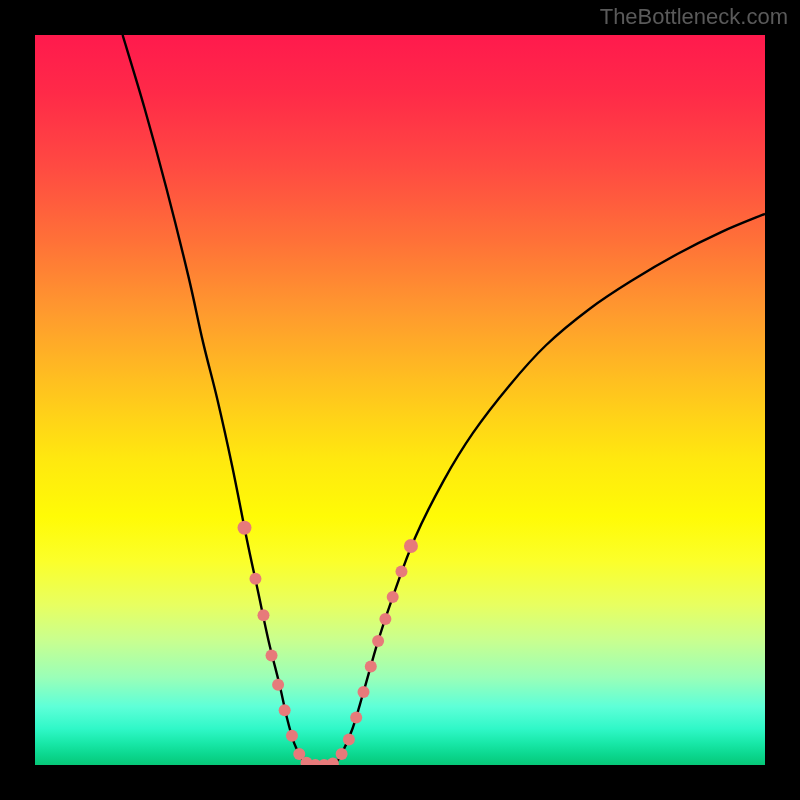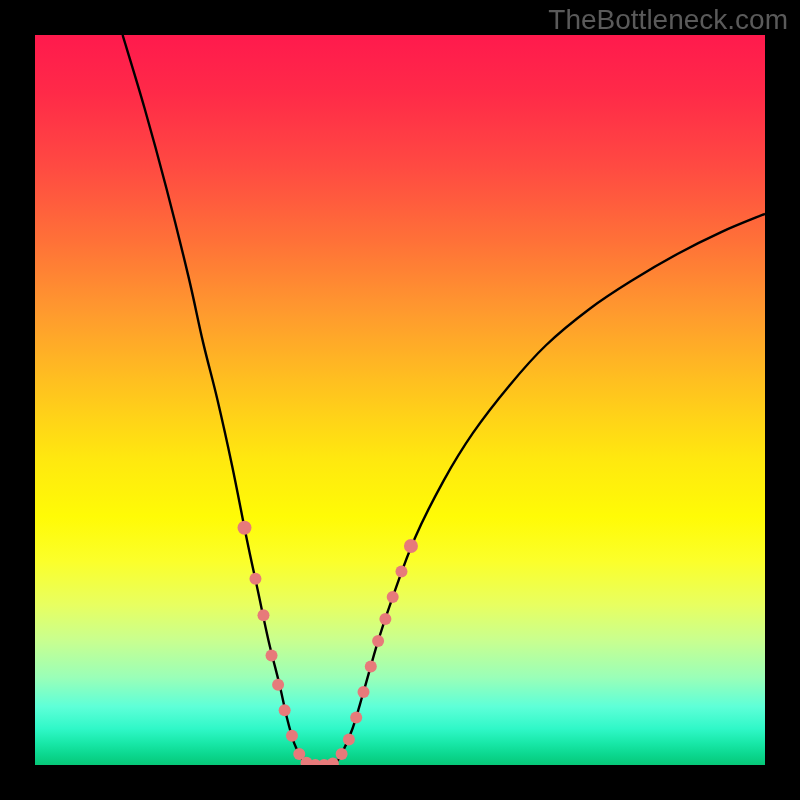--- a/index.html
+++ b/index.html
@@ -8,21 +8,21 @@
     width: 800px;
     height: 800px;
     position: relative;
     background: #000;
   }
   .watermark {
     position: absolute;
     top: 4px;
     right: 12px;
     font-family: Arial, Helvetica, sans-serif;
-    font-size: 28px;
+    font-size: 22px;
     font-weight: 500;
     color: #5a5a5a;
     z-index: 10;
   }
   .plot-area {
     position: absolute;
     left: 35px;
     top: 35px;
     width: 730px;
     height: 730px;

